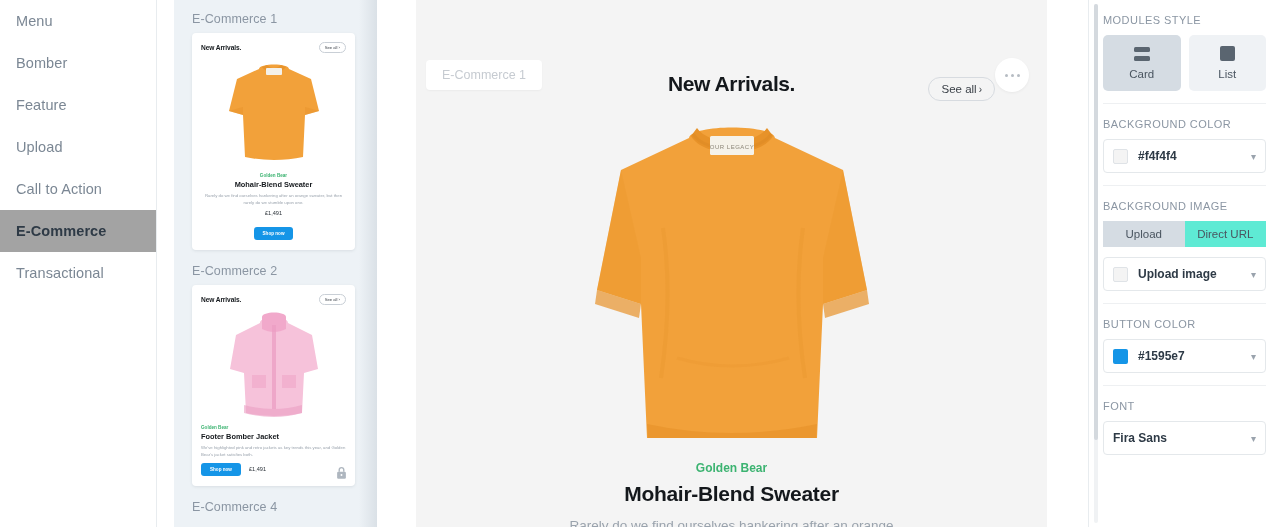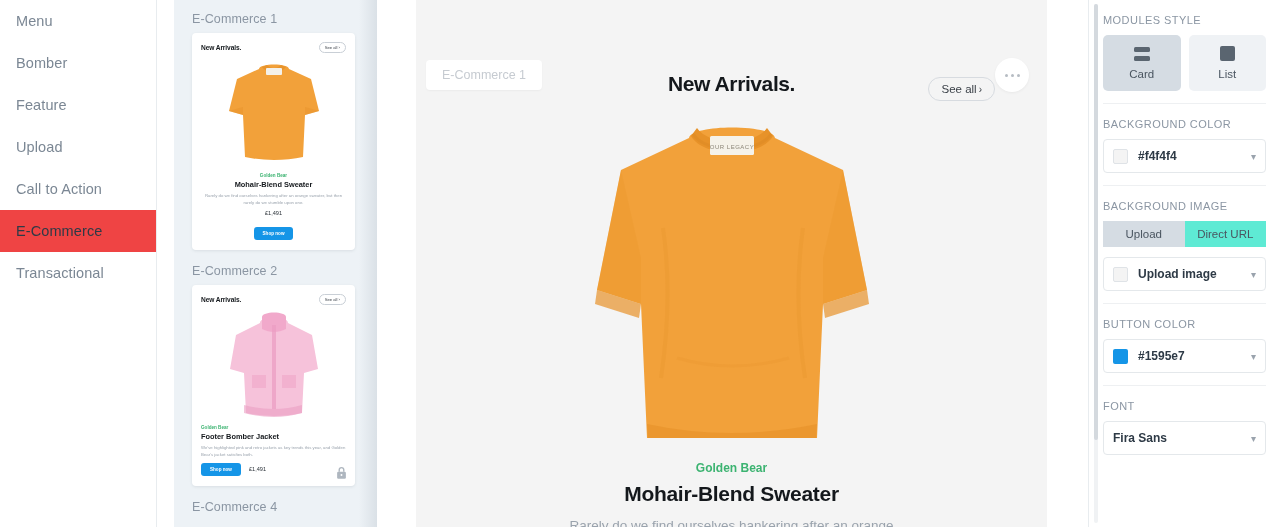--- a/index.html
+++ b/index.html
@@ -23,23 +23,23 @@
   .nav-item {
     height: 42px; line-height: 42px;
     padding-left: 16px;
     font-size: 14.5px;
     color: #7b8794;
     letter-spacing: .1px;
     white-space: nowrap;
     cursor: pointer;
   }
   .nav-item.active {
-    background: #ef4444;
+    background: #a3a3a3;
     color: #2e3a46;
-    font-weight: normal;
+    font-weight: bold;
   }
 
   
   .thumbcol {
     width: 203px; flex: 0 0 203px;
     height: 527px;
     background: #edf2f6;
     padding: 12px 16px 0 18px;
     overflow: hidden;
     position: relative;

